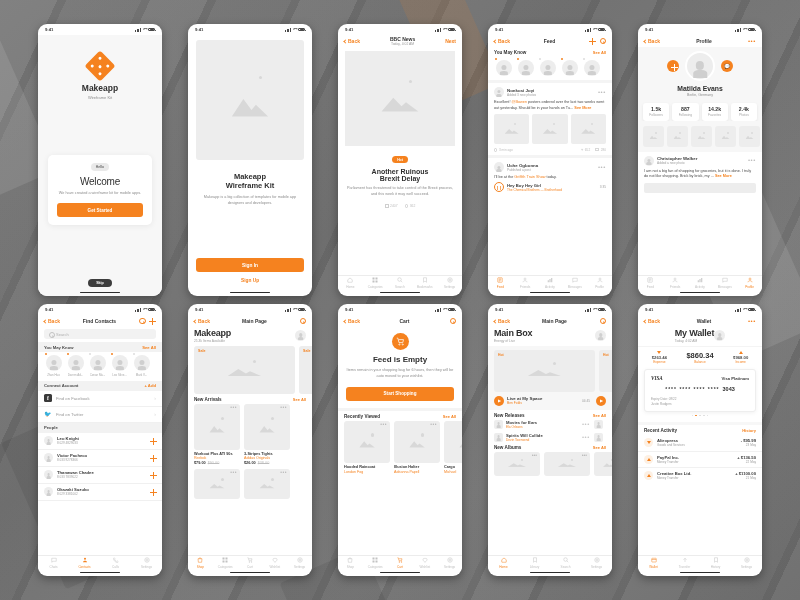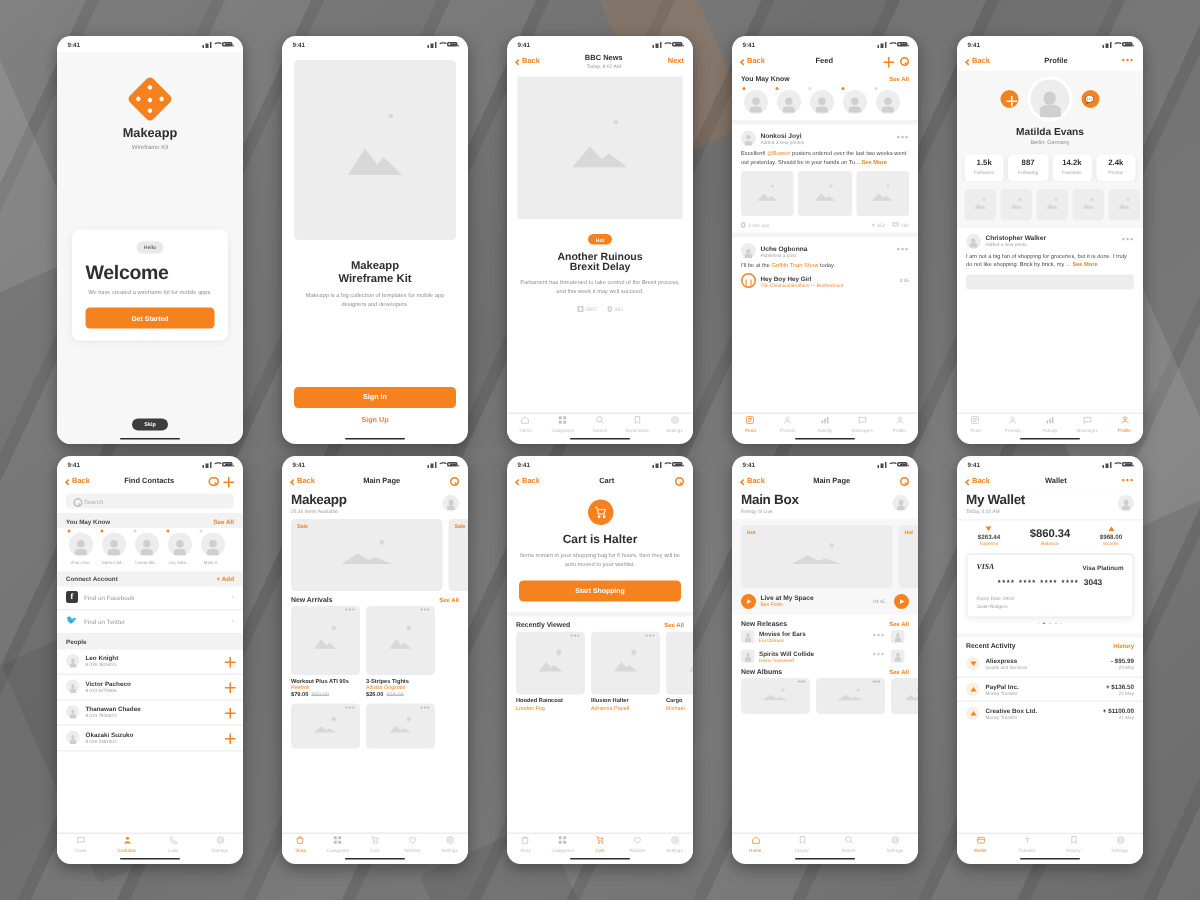--- a/index.html
+++ b/index.html
@@ -126,21 +126,21 @@
   .skeleton { background:#ededed; border-radius:2px; }
 
   
   .s1 { background:#f7f7f7; align-items:center; }
   .logo-d { width:22px;height:22px;background:#f5821f;transform:rotate(45deg);border-radius:3px;position:relative;margin:20px auto 0; }
   .logo-d .pip{position:absolute;width:3px;height:3px;border-radius:50%;background:#fff;}
   .card-w { background:#fff;border-radius:5px;width:104px;padding:8px 9px;box-shadow:0 1px 6px rgba(0,0,0,.07); }
   .skip { background:#3d3d3d;color:#fff;border-radius:6px;padding:2.2px 8px;font-size:3.6px;font-weight:bold; }
 
   .body-txt { font-size:3.8px; line-height:1.55; color:#8e8e8e; text-align:center; }
-  .h-big { font-size:13px;font-weight:bold;color:#2f2f2f;text-align:left;letter-spacing:-0.2px; }
+  .h-big { font-size:10px;font-weight:normal;color:#2f2f2f;text-align:center;letter-spacing:-0.2px; }
   .h-mid { font-size:7.5px;font-weight:bold;color:#2f2f2f;text-align:center; }
 
   .search-box { margin:2px 6px 3px; background:#f2f2f2;border-radius:3px;height:10px;display:flex;align-items:center;gap:3px;padding:0 4px;color:#b0b0b0;font-size:4px; }
   .row-item { display:flex;align-items:center;gap:4px;padding:3.5px 6px;border-bottom:0.5px solid #f0f0f0; }
   .grey-hd { background:#f2f2f2;padding:2.5px 6px;font-weight:bold;font-size:4.2px;color:#4a4a4a;display:flex;justify-content:space-between;align-items:center; }
   .know-strip { display:flex;gap:3px;padding:3px 6px 4px; }
   .know-item { display:flex;flex-direction:column;align-items:center;gap:1.5px;width:19px;position:relative; }
   .know-item .avatar{width:16px;height:16px;}
   .dot-on{position:absolute;left:1px;top:-2px;width:2.4px;height:2.4px;border-radius:50%;background:#f5821f;}
   .dot-off{position:absolute;left:1px;top:-2px;width:2.4px;height:2.4px;border-radius:50%;background:#dcdcdc;}
@@ -909,21 +909,21 @@
     </div>
     <div class="screen">
       <div style="padding:0 8px;text-align:center">
         <div class="fab" style="width:17px;height:17px;margin:6px auto 0">
           <svg viewBox="0 0 24 24" width="9" height="9" fill="none" stroke="#fff" stroke-width="2">
               <path d="M2 3h3l3 12h10l2-8H7"></path>
               <circle cx="9" cy="20" r="1.5"></circle>
               <circle cx="18" cy="20" r="1.5"></circle>
             </svg>
         </div>
-        <div class="h-mid" style="margin-top:5px;font-size:8px">Cart is Halter</div>
+        <div class="h-mid" style="margin-top:5px;font-size:8px">Feed is Empty</div>
         <div class="body-txt" style="margin-top:4px">Items remain in your shopping bag for 6 hours, then they will be auto moved to your wishlist.</div>
         <div class="btn-orange" style="margin-top:7px;padding:4.5px 0;font-size:4.6px">Start Shopping</div>
       </div>
       <div style="border-top:3px solid #f4f4f4;margin-top:7px"></div>
       <div class="sec-hd">
         <span class="t">Recently Viewed</span>
         <span class="a">See All</span>
       </div>
       <div style="display:flex;gap:4px;padding:0 6px;overflow:hidden">
         <div class="prod" style="flex:none">
@@ -1139,21 +1139,21 @@
     </div>
     <div class="navbar">
       <span class="nav-back">
         <span class="chev-l"></span>
         <span>Back</span>
       </span>
       <span class="nav-title">Wallet</span>
       <span class="dots3">•••</span>
     </div>
     <div class="screen" style="background:#f7f7f7">
-      <div style="display:flex;align-items:center;justify-content:space-between;padding:1px 6px 3px;background:#fff">
+      <div style="display:flex;align-items:center;justify-content:center;padding:1px 6px 3px;background:#fff">
         <span>
           <div style="font-size:9px;font-weight:bold;color:#2f2f2f;letter-spacing:-0.2px">My Wallet</div>
           <div class="muted" style="font-size:3.3px;margin-top:0.5px">Today, 4:02 AM</div>
         </span>
         <span class="avatar" style="width:11px;height:11px"></span>
       </div>
       <div style="display:flex;align-items:flex-end;justify-content:space-around;padding:4px 4px 5px;background:#fff;border-top:1px solid #f4f4f4">
         <span style="text-align:center">
           <div class="tri-d"></div>
           <div style="font-size:4.2px;font-weight:bold;color:#4a4a4a">$263.44</div>

